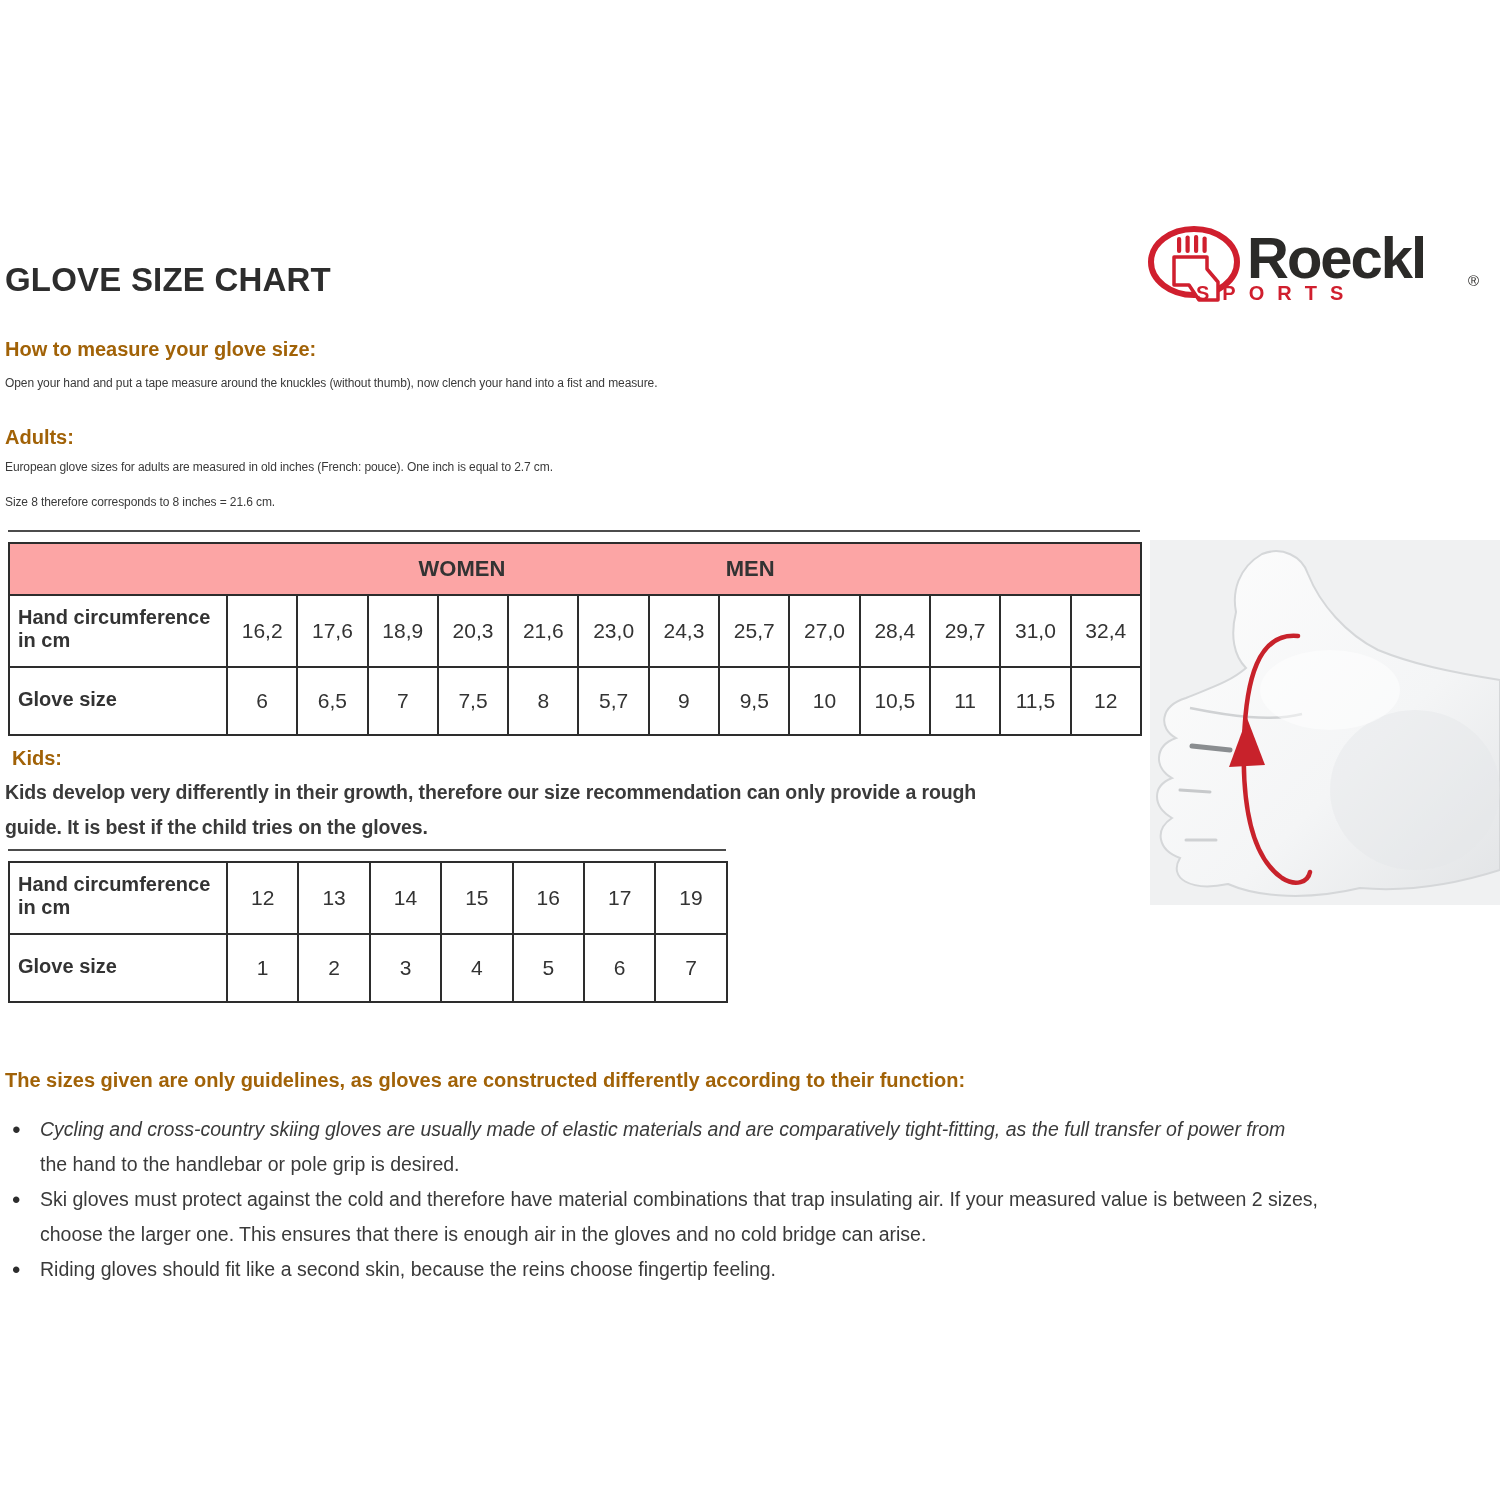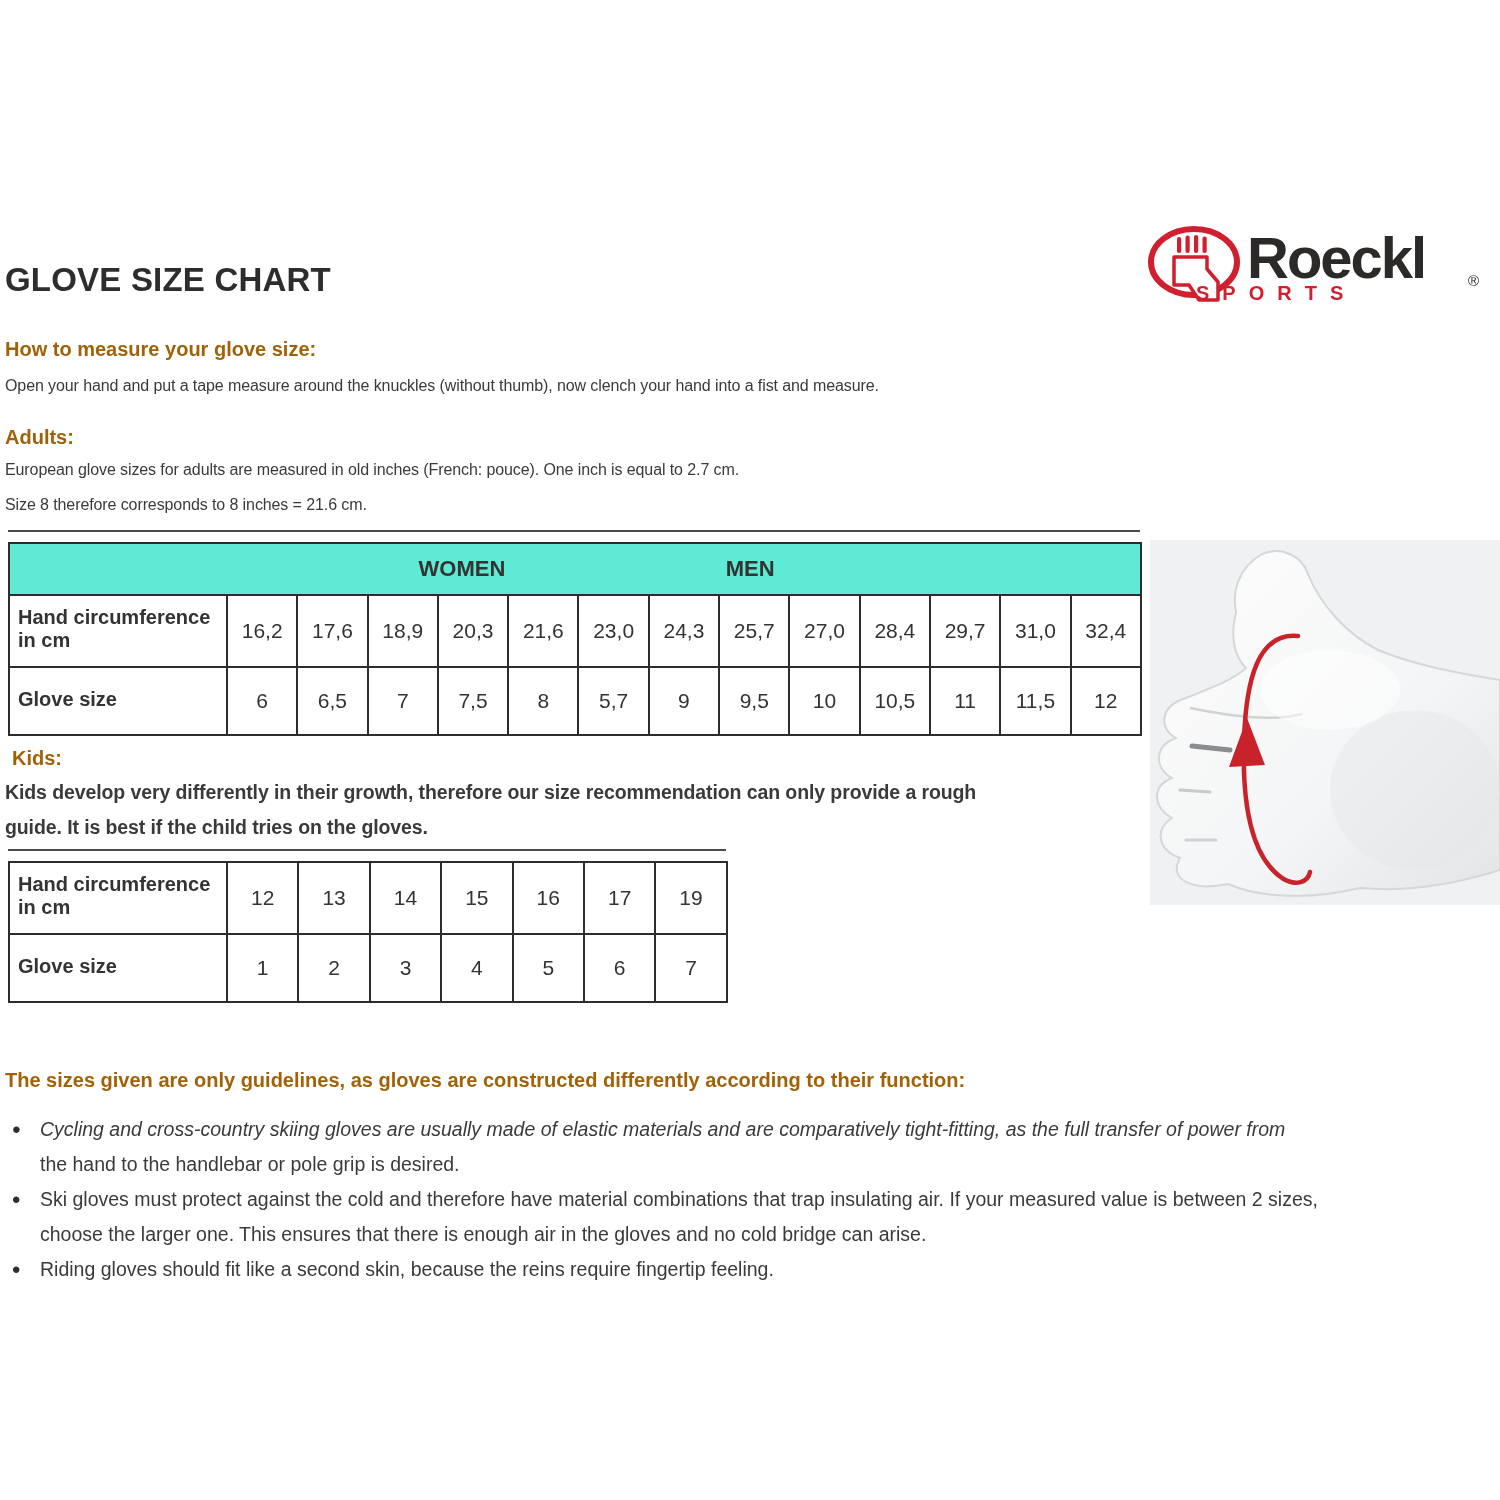--- a/index.html
+++ b/index.html
@@ -30,21 +30,21 @@
   }
   .logo-reg{left:1468px;top:272px;font-size:15px;color:#2b2a28;}
   .logo-sports{
     left:1196px;top:283px;
     font-size:20px;font-weight:700;color:#d01f2e;
     letter-spacing:13px;line-height:1;
   }
 
   
   .h-bold{font-weight:700;font-size:20px;color:#a16207;line-height:1.2;}
-  .body-text{font-size:16px;color:#3a3a3a;line-height:1.2;letter-spacing:-0.1px;}
+  .body-text{font-size:12px;color:#3a3a3a;line-height:1.2;letter-spacing:-0.1px;}
   .howto-heading{left:5px;top:337px;}
   .howto-text{left:5px;top:376px;}
   .adults-heading{left:5px;top:425px;}
   .adults-line1{left:5px;top:460px;}
   .adults-line2{left:5px;top:495px;}
   .kids-heading{left:12px;top:746px;}
   .kids-line{font-weight:700;font-size:19.5px;}
   .kids-line1{left:5px;top:781px;}
   .kids-line2{left:5px;top:816px;}
 
@@ -65,21 +65,21 @@
     padding:0;
   }
   table.sizing th.row-label{
     text-align:left;
     font-weight:700;
     font-size:20px;
     padding:4px 6px 8px 8px;
     line-height:1.15;
   }
   tr.group-row td{
-    background:#5eead4;
+    background:#fca5a5;
     height:50px;
     position:relative;
   }
   tr.circ-row td, tr.circ-row th{height:58px;}
   tr.size-row td, tr.size-row th{height:54px;}
   .group-label{
     position:absolute;top:50%;
     transform:translate(-50%,-50%);
     font-weight:700;font-size:22px;color:#333333;
     white-space:nowrap;
@@ -272,14 +272,14 @@
 <div class="abs b-line bl2 nowrap">
   <span class="b-cont">the hand to the handlebar or pole grip is desired.</span>
 </div>
 <div class="abs b-line bl3 bullet-marker nowrap">
   <span class="b-text">Ski gloves must protect against the cold and therefore have material combinations that trap insulating air. If your measured value is between 2 sizes,</span>
 </div>
 <div class="abs b-line bl4 nowrap">
   <span class="b-cont">choose the larger one. This ensures that there is enough air in the gloves and no cold bridge can arise.</span>
 </div>
 <div class="abs b-line bl5 bullet-marker nowrap">
-  <span class="b-text">Riding gloves should fit like a second skin, because the reins require fingertip feeling.</span>
+  <span class="b-text">Riding gloves should fit like a second skin, because the reins choose fingertip feeling.</span>
 </div>
 
 </body></html>

